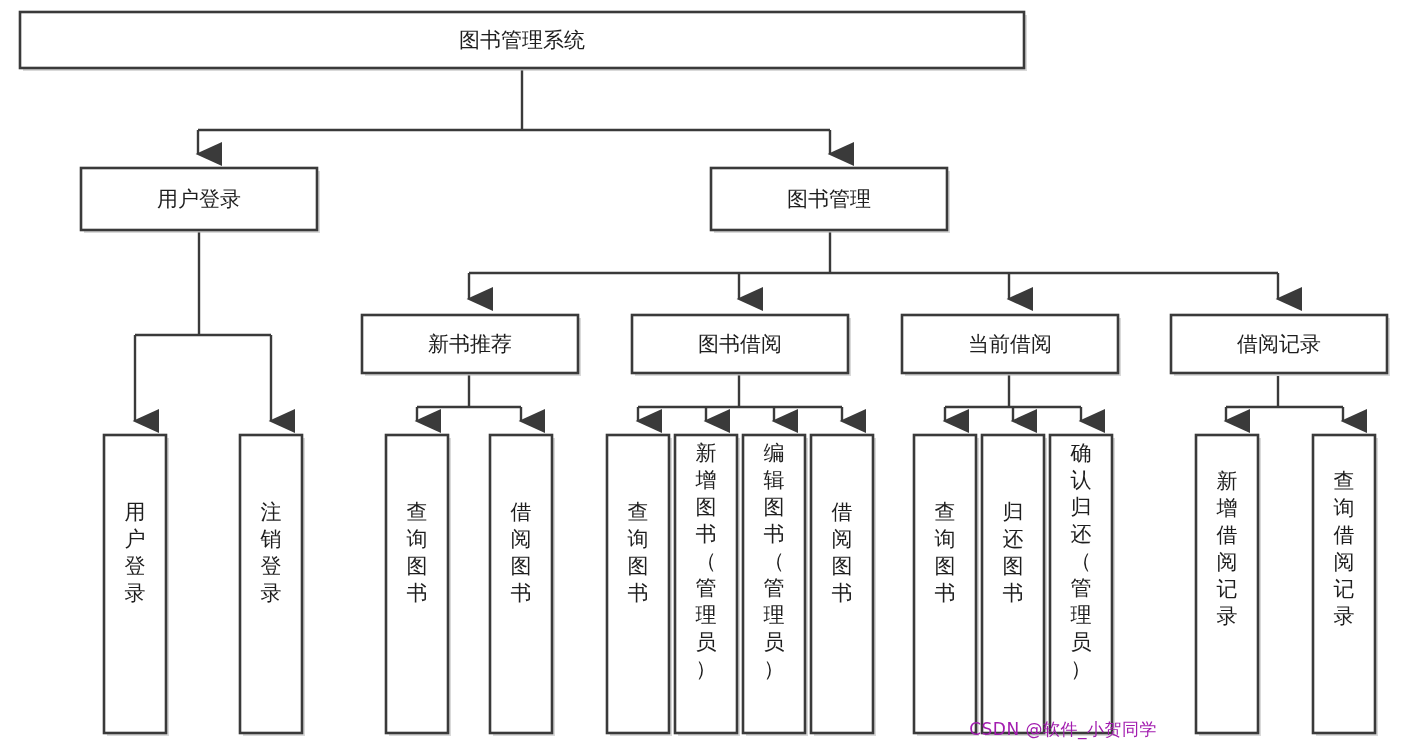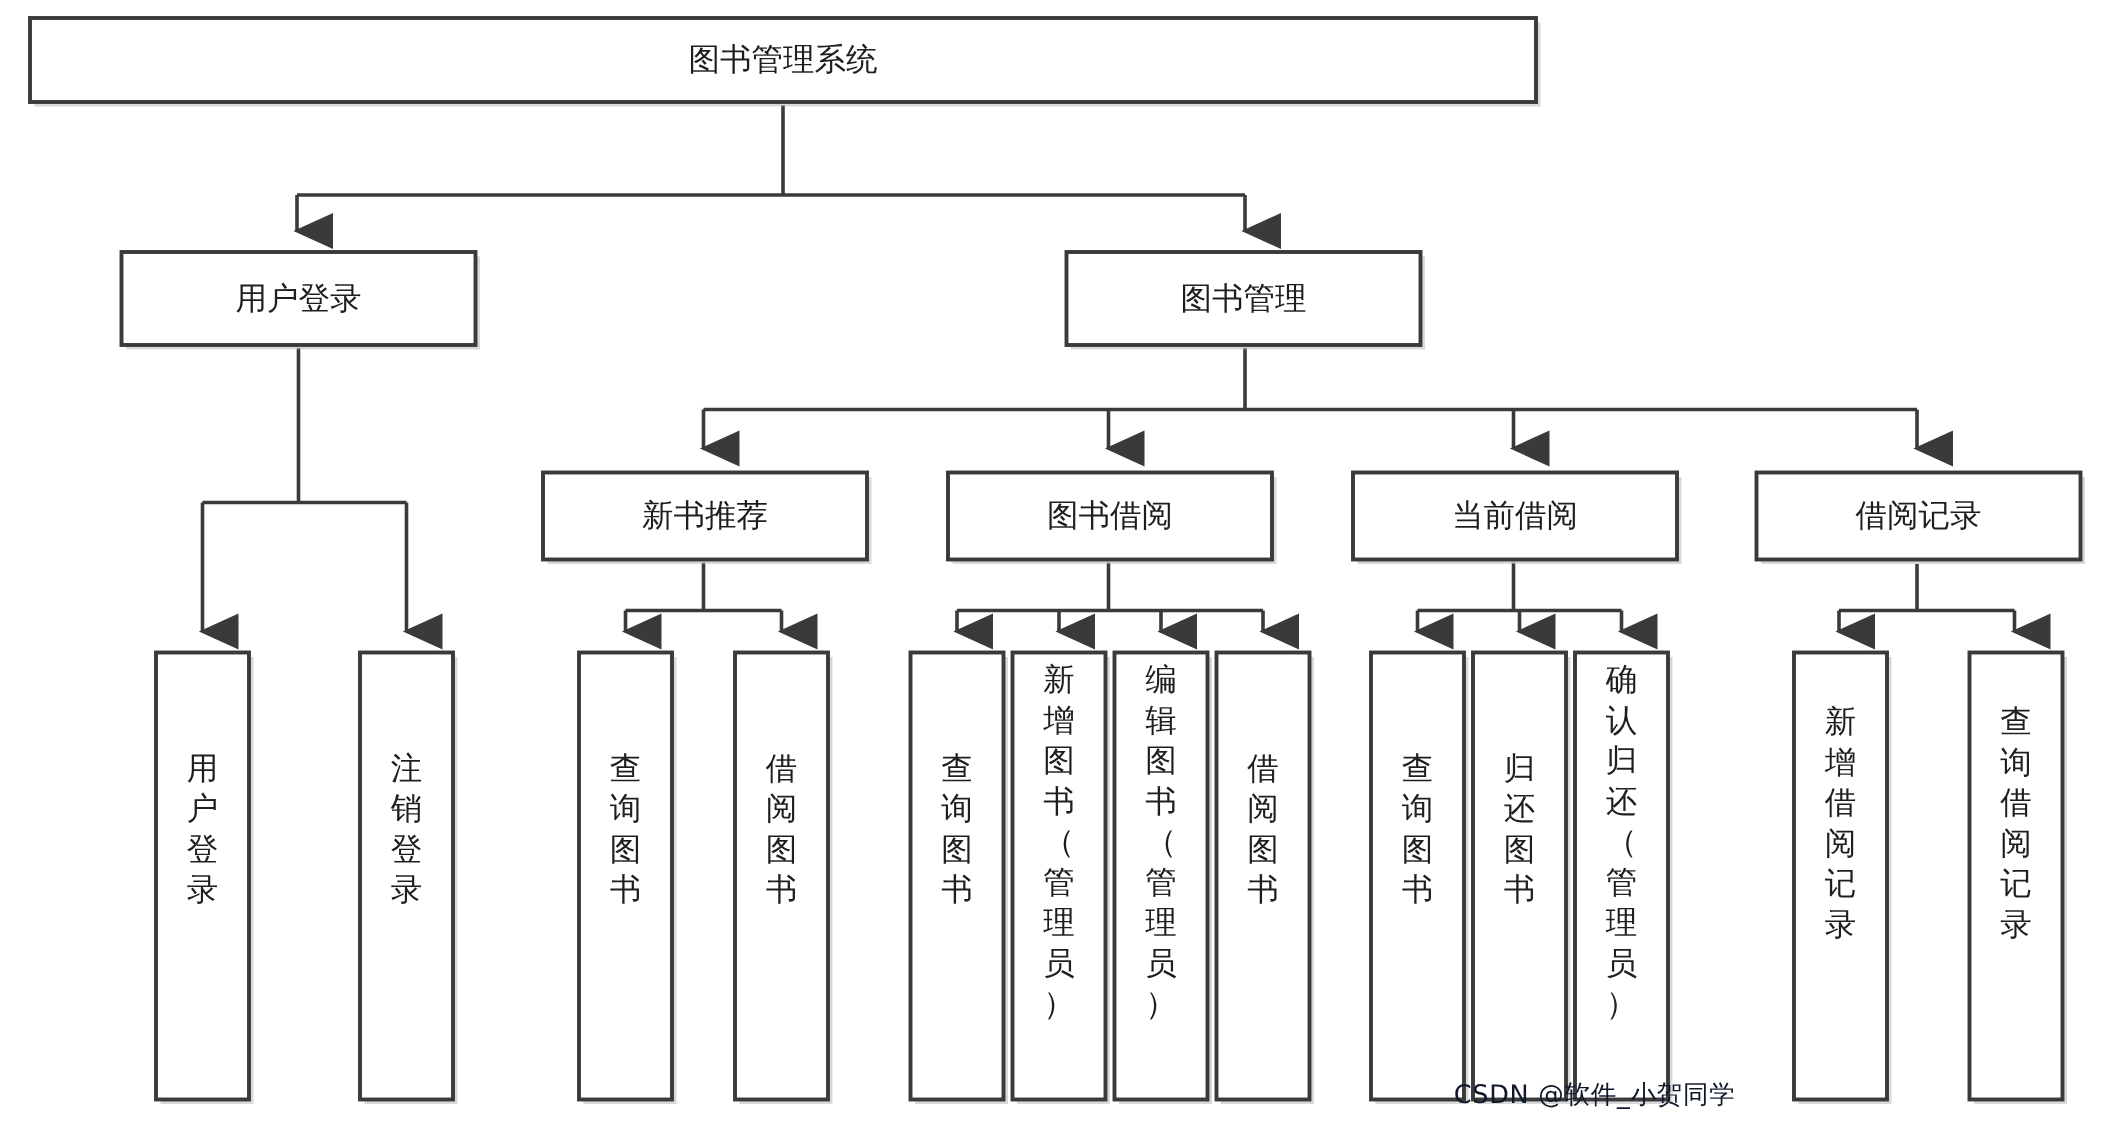--- a/index.html
+++ b/index.html
@@ -57,21 +57,21 @@
     font-size: 21px;
     fill: #1e1e1e;
     text-anchor: middle;
   }
   .watermark {
     position: absolute;
     right: 12px;
     bottom: 6px;
     font-family: "DejaVu Sans", "Liberation Sans", sans-serif;
     font-size: 17px;
-    color: #0f172a;
+    color: #a21caf;
     white-space: nowrap;
     letter-spacing: 0.5px;
   }
 </style>
 </head>
 <body>
 
 <div id="diagram-root">
 
   <svg id="tree-svg" viewBox="0 0 1405 747">

